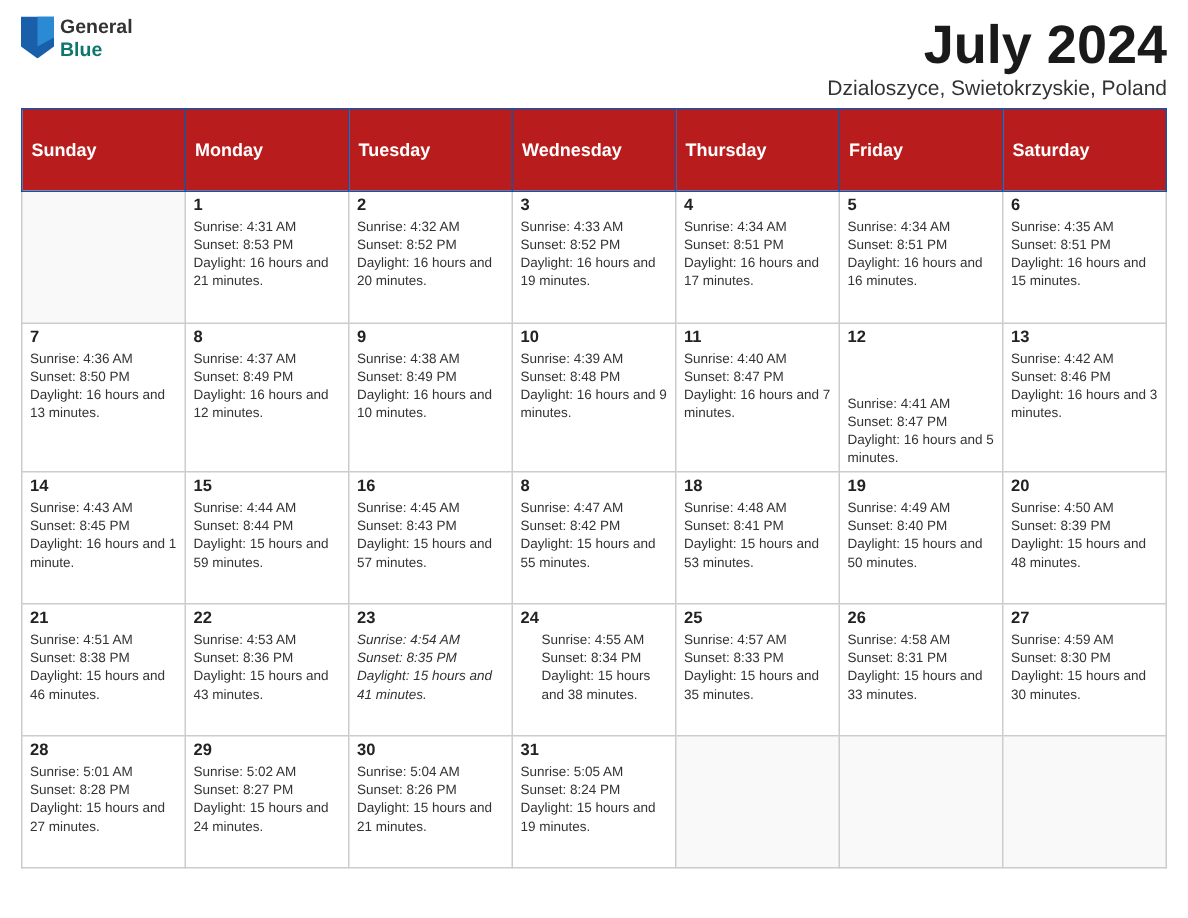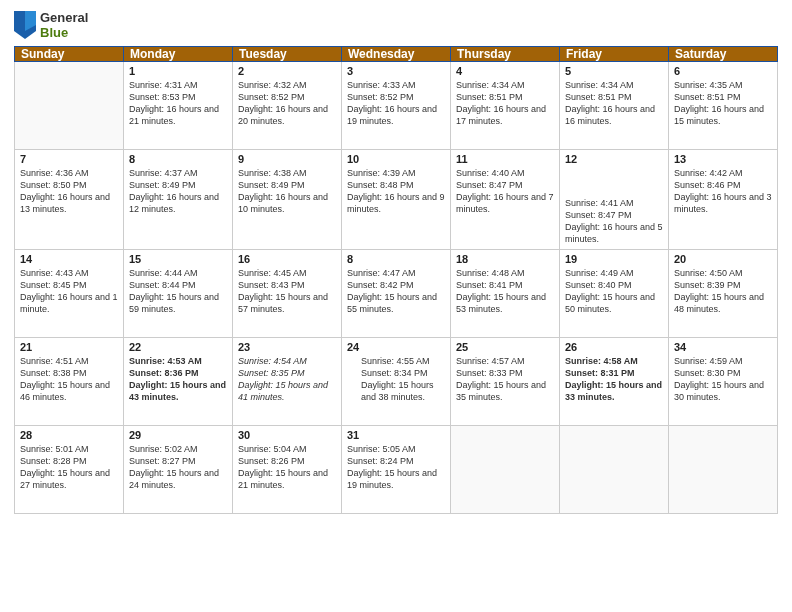--- a/index.html
+++ b/index.html
@@ -29,21 +29,21 @@
       align-items: center;
       gap: 0;
     }
     .logo-text {
       display: flex;
       flex-direction: column;
       font-size: 12px;
       font-weight: bold;
     }
     .logo-general { color: #333; font-size: 13px; }
-    .logo-blue { color: #4d7c0f; font-size: 13px; }
+    .logo-blue { color: #0f766e; font-size: 13px; }
     .logo-icon {
       width: 22px;
       height: 28px;
       margin-right: 4px;
     }
     .title-block {
       text-align: right;
     }
     .month-year {
       font-size: 36px;
@@ -54,24 +54,24 @@
     .location {
       font-size: 14px;
       color: #333;
     }
     .calendar-table {
       width: 100%;
       border-collapse: collapse;
       flex: 1;
     }
     .calendar-table th {
-      background-color: #a16207;
+      background-color: #b91c1c;
       color: #fff;
       text-align: left;
-      padding: 0 6px;
+      padding: 20px 6px;
       font-size: 12px;
       border: 1px solid #1a50a0;
     }
     .calendar-table td {
       border: 1px solid #ccc;
       vertical-align: top;
       padding: 3px 5px;
       width: calc(100% / 7);
       font-size: 9.5px;
       color: #333;
@@ -101,20 +101,24 @@
     <div class="logo">
       <svg class="logo-icon" viewBox="0 0 22 28" xmlns="http://www.w3.org/2000/svg">
         <polygon points="0,0 22,0 22,20 11,28 0,20" fill="#1a5faa"></polygon>
         <polygon points="11,0 22,0 22,14 11,20" fill="#2a8ad4"></polygon>
       </svg>
       <div class="logo-text">
         <span class="logo-general">General</span>
         <span class="logo-blue">Blue</span>
       </div>
     </div>
+    <div class="title-block">
+      <div class="month-year">July 2024</div>
+      <div class="location">Dzialoszyce, Swietokrzyskie, Poland</div>
+    </div>
   </div>
 
   <table class="calendar-table">
     <thead>
       <tr>
       <th>Sunday</th>
           <th>Monday</th>
           <th>Tuesday</th>
           <th>Wednesday</th>
           <th>Thursday</th>
@@ -252,21 +256,21 @@
         </tr>
         <tr>
           <td>
             <span class="day-num">21</span>
             <div class="cell-text" style="white-space: pre-line;">Sunrise: 4:51 AM
 Sunset: 8:38 PM
 Daylight: 15 hours and 46 minutes.</div>
           </td>
           <td>
             <span class="day-num">22</span>
-            <div class="cell-text" style="white-space: pre-line; font-weight: bold;">Sunrise: 4:53 AM
+            <div class="cell-text" style="white-space: pre-line;">Sunrise: 4:53 AM
 Sunset: 8:36 PM
 Daylight: 15 hours and 43 minutes.</div>
           </td>
           <td>
             <span class="day-num">23</span>
             <div class="cell-text" style="white-space: pre-line; font-style: italic;">Sunrise: 4:54 AM
 Sunset: 8:35 PM
 Daylight: 15 hours and 41 minutes.</div>
           </td>
           <td>
@@ -276,26 +280,26 @@
 Daylight: 15 hours and 38 minutes.</div>
           </td>
           <td>
             <span class="day-num">25</span>
             <div class="cell-text" style="white-space: pre-line;">Sunrise: 4:57 AM
 Sunset: 8:33 PM
 Daylight: 15 hours and 35 minutes.</div>
           </td>
           <td>
             <span class="day-num">26</span>
-            <div class="cell-text" style="white-space: pre-line; font-weight: bold;">Sunrise: 4:58 AM
+            <div class="cell-text" style="white-space: pre-line;">Sunrise: 4:58 AM
 Sunset: 8:31 PM
 Daylight: 15 hours and 33 minutes.</div>
           </td>
           <td>
-            <span class="day-num">34</span>
+            <span class="day-num">27</span>
             <div class="cell-text" style="white-space: pre-line;">Sunrise: 4:59 AM
 Sunset: 8:30 PM
 Daylight: 15 hours and 30 minutes.</div>
           </td>
         </tr>
         <tr>
           <td>
             <span class="day-num">28</span>
             <div class="cell-text" style="white-space: pre-line;">Sunrise: 5:01 AM
 Sunset: 8:28 PM

